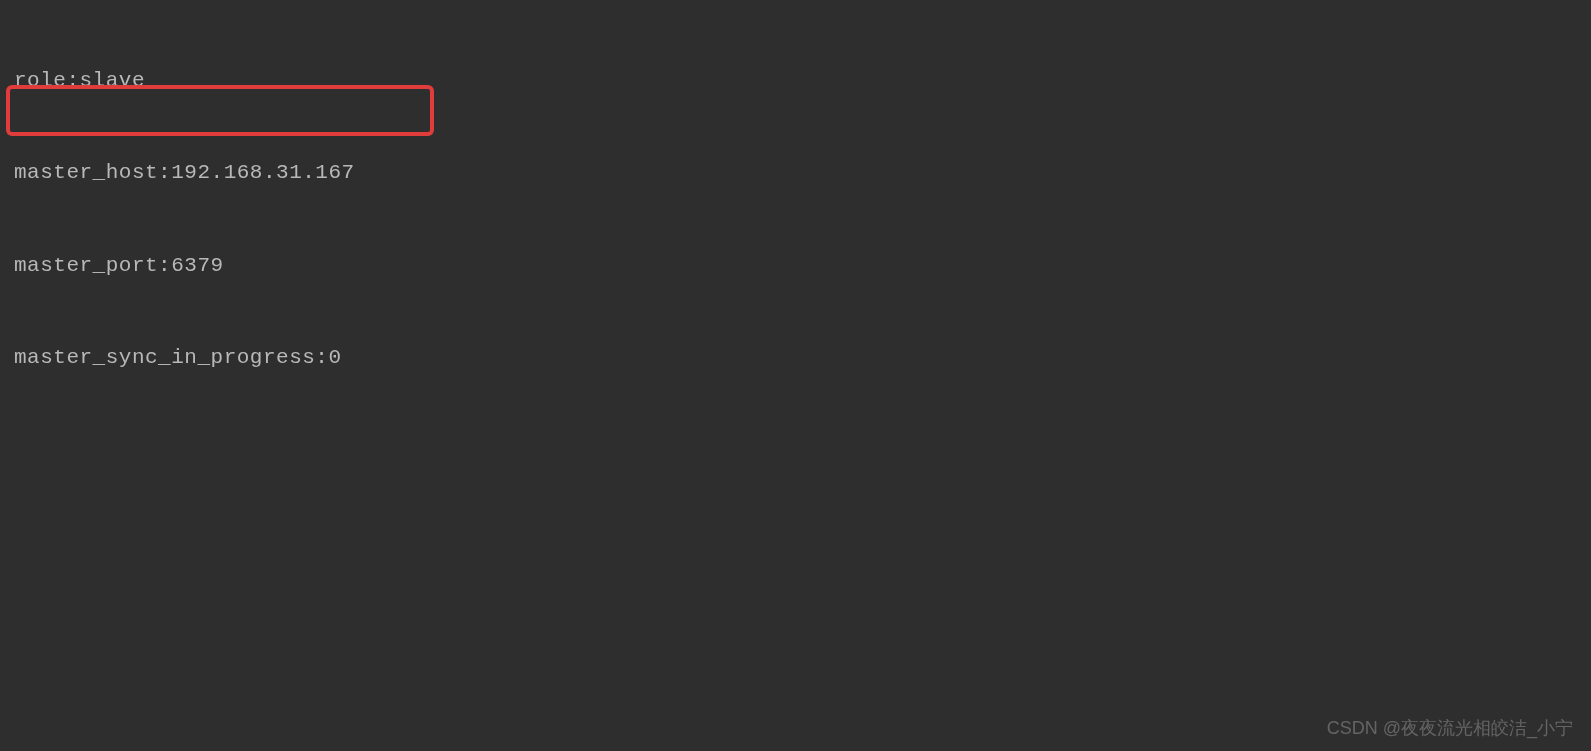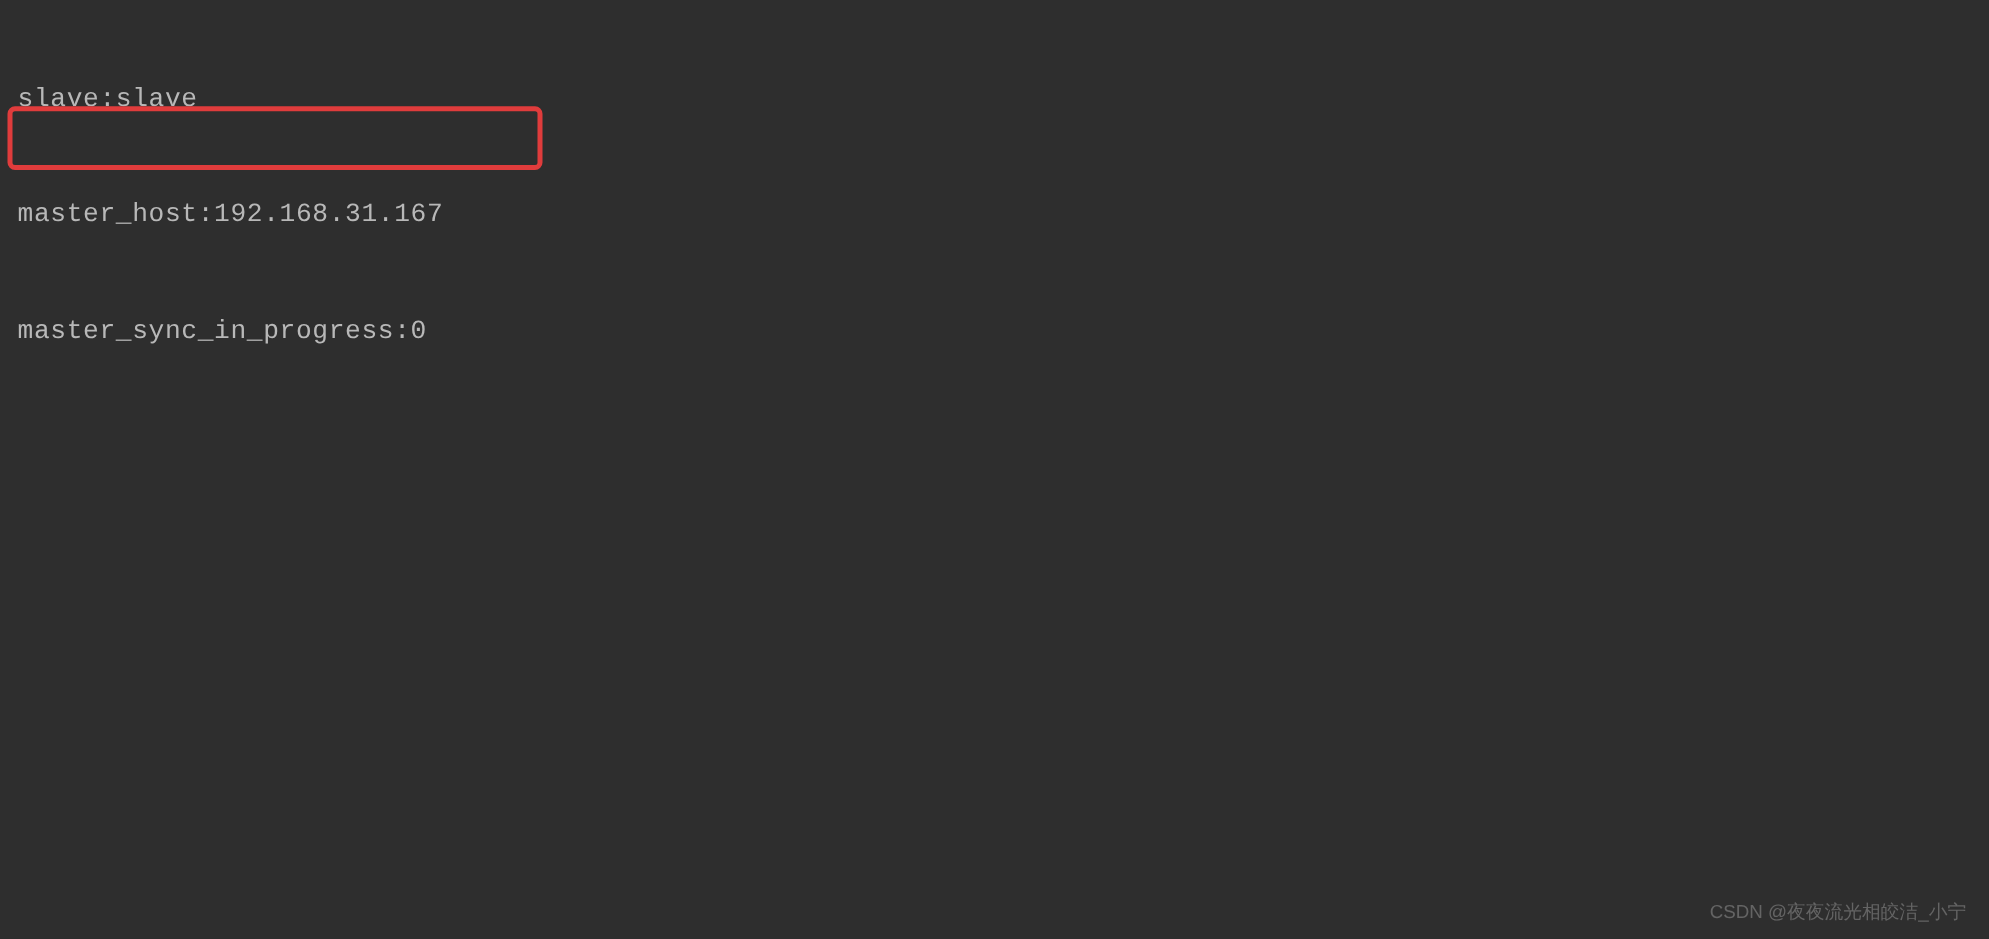--- a/index.html
+++ b/index.html
@@ -29,31 +29,32 @@
       height: 51px;
       border: 4px solid #e03c3c;
       border-radius: 6px;
       pointer-events: none;
     }
     .watermark {
       position: absolute;
       bottom: 10px;
       right: 18px;
       font-family: -apple-system, BlinkMacSystemFont, 'Segoe UI', sans-serif;
-      font-size: 15px;
+      font-size: 18px;
       color: rgba(200,200,200,0.35);
       letter-spacing: 0;
     }
   </style>
 </head>
 <body>
 
 <div class="terminal">
-  <span class="line">slave:slave</span>
+  <span class="line">role:slave</span>
   <span class="line">master_host:192.168.31.167</span>
+  <span class="line">master_port:6379</span>
   <span class="line">master_sync_in_progress:0</span>
   
   
   
   
   
   
   
   
   

